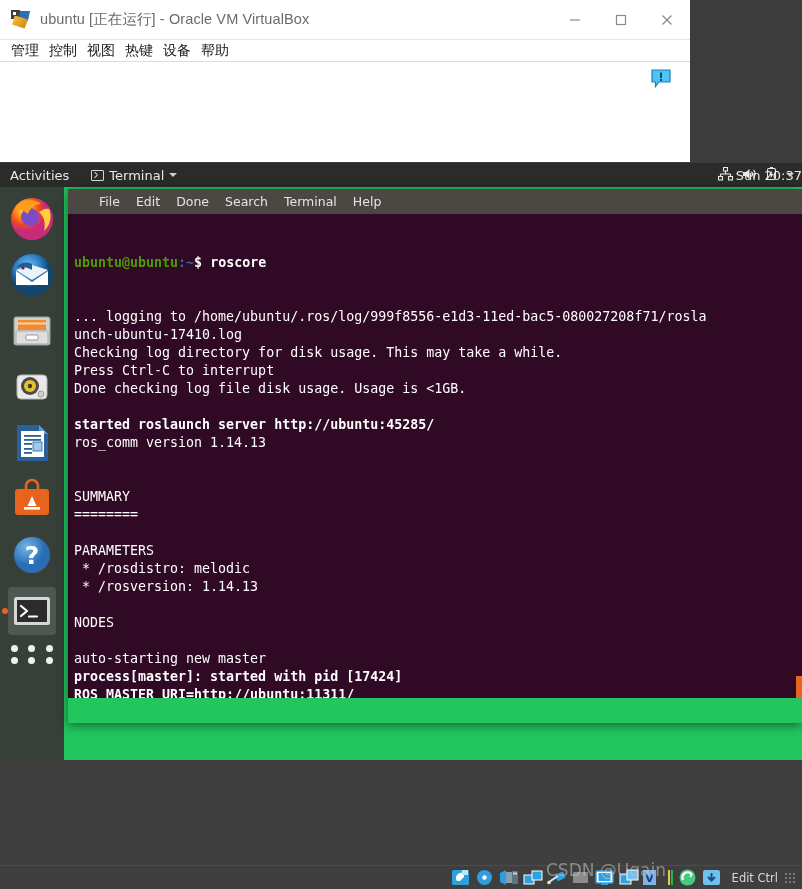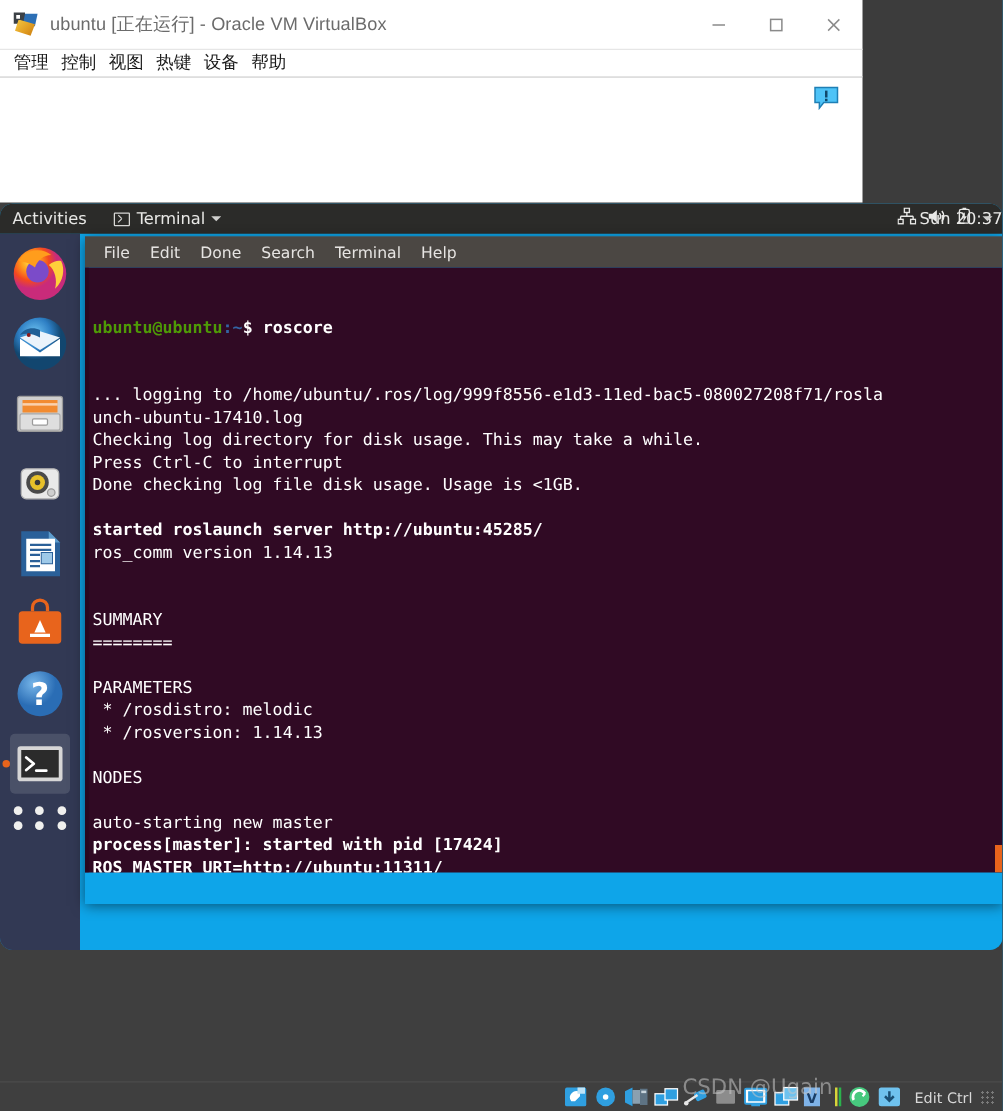--- a/index.html
+++ b/index.html
@@ -61,21 +61,21 @@
   .vb-whitestrip {
     height: 100px; background: #ffffff; position: relative;
   }
   .notif-icon {
     position:absolute; right: 18px; top: 6px; width: 22px; height: 22px;
   }
 
   
   #guest {
     position: absolute; left: 0; top: 163px; width: 802px; height: 597px;
-    background: #0ea5e9; overflow: hidden; border-radius: 10px;
+    background: #22c55e; overflow: hidden;
   }
 
   
   .gnome-topbar {
     height: 24px; background: #2b2b29;
     display: flex; align-items: center; position: relative;
     color: #e8e8e6; font-size: 13px;
     font-family: "DejaVu Sans", "Liberation Sans", sans-serif;
   }
   .gt-activities { margin-left: 10px; }
@@ -142,21 +142,21 @@
     width:15px;height:15px;border-radius:50%;
     display:flex;align-items:center;justify-content:center;
     background: linear-gradient(#6d6863,#4f4a46);
     border: 1px solid #3a3633;
   }
   .tc.close { background: linear-gradient(#ef7a48,#d4501a); border-color:#a93c12; }
   .tc svg { display:block; }
 
   .term-menubar {
     height: 25px; background: #4b4743; display:flex; align-items:center;
-    padding-left: 8px; gap: 2px;
+    padding-left: 24px; gap: 2px;
   }
   .term-menu-item {
     font-size: 12.5px; color: #e6e4e2; padding: 0 7px; line-height: 22px;
     font-family: "DejaVu Sans","Liberation Sans",sans-serif; white-space:nowrap;
   }
   .term-body {
     height: 484px; background: #300a24; position: relative;
     padding: 4px 0 0 6px; overflow:hidden;
   }
   .term-text {

